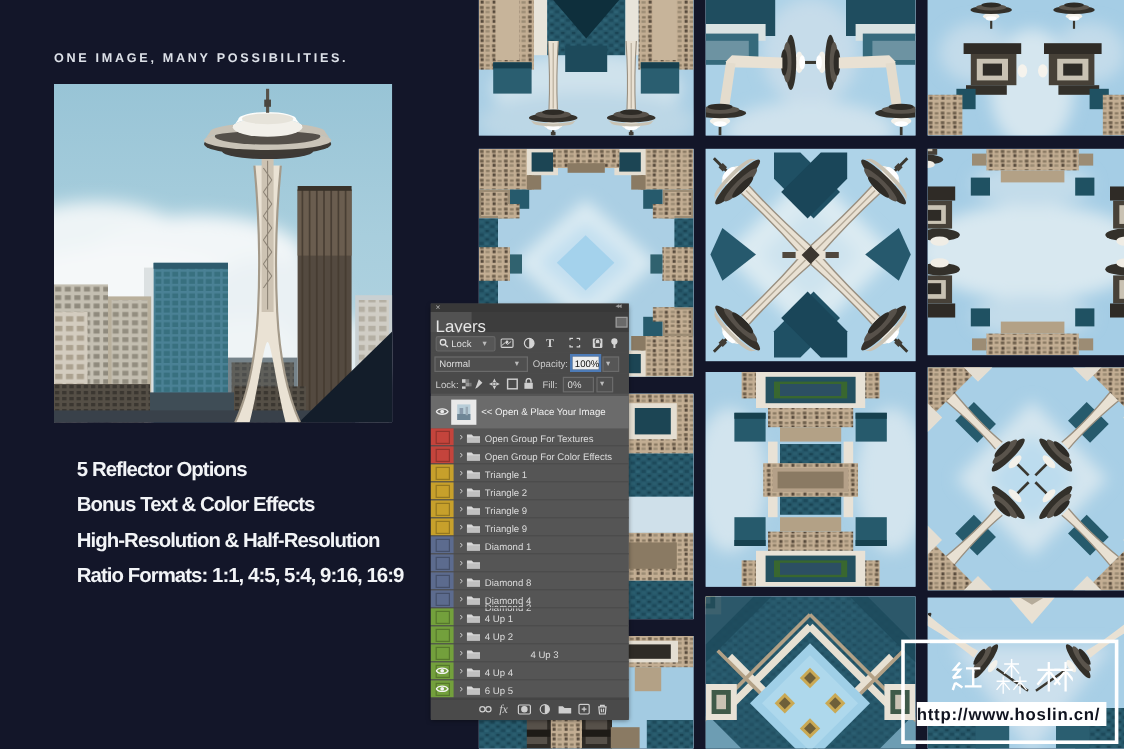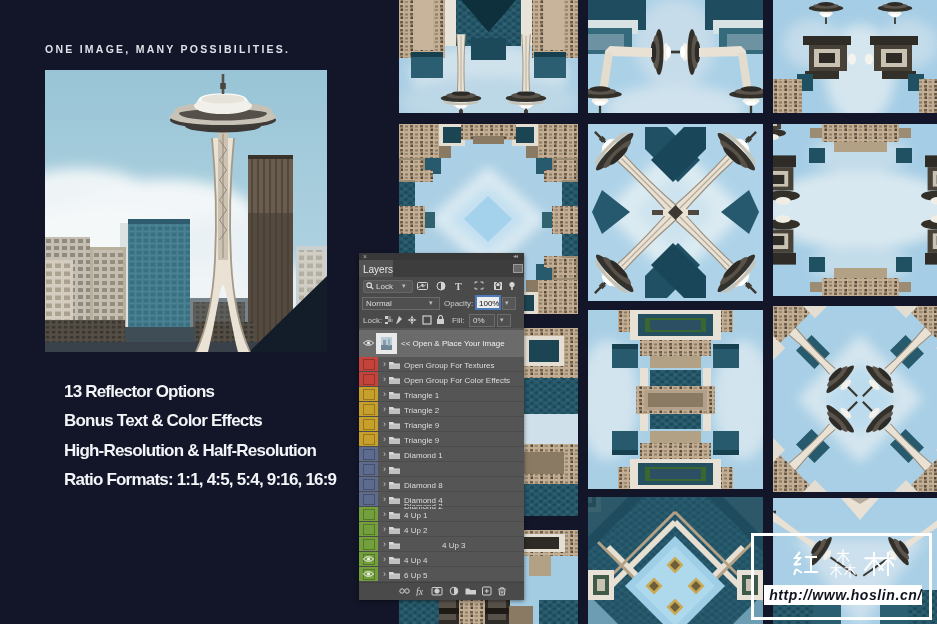--- a/index.html
+++ b/index.html
@@ -160,21 +160,21 @@
     <ellipse cx="178" cy="36" rx="29" ry="8" fill="#f2f0ea"></ellipse>
     <path d="M149 36 A29 8 0 0 1 207 36 L202 29.5 A21.5 5.5 0 0 0 153.5 29.5 Z" fill="#fdfdfb"></path>
     <ellipse cx="178" cy="29" rx="21.5" ry="4.5" fill="#e6e3da"></ellipse>
     <rect x="176.7" y="4" width="2.6" height="20" fill="#575249"></rect>
     <rect x="175.2" y="13" width="5.6" height="6" fill="#4a463f"></rect>
   </g>
 </svg>
 </div>
 
 <div class="abs features">
-  <div>13 Reflector Options</div>
+  <div>5 Reflector Options</div>
   <div>Bonus Text &amp; Color Effects</div>
   <div>High-Resolution &amp; Half-Resolution</div>
   <div>Ratio Formats: 1:1, 4:5, 5:4, 9:16, 16:9</div>
 </div>
 
 <div class="tile" id="r1c1" style="left:399px;top:-76px;width:179px;height:189px;">
 <svg width="179" height="189" viewBox="0 0 179 189">
   <rect width="179" height="189" fill="#a9cee4"></rect>
   <g filter="url(#cb)">
         <ellipse cx="90" cy="150" rx="80" ry="30" fill="#cfe2ec"></ellipse>
@@ -564,21 +564,21 @@
 </div>
 
 <div class="abs" id="panel" style="left:359px;top:253px;width:165px;height:346px;background:#555555;box-shadow:0 2px 4px rgba(0,0,0,0.5);font-family:'Liberation Sans',sans-serif;">
 
   <div class="abs" style="left:0;top:0;width:165px;height:7px;background:#383838;"></div>
   <div class="abs" style="left:4px;top:0px;color:#b5b5b5;font-size:7px;line-height:7px;">×</div>
   <div class="abs" style="left:154px;top:0px;color:#9a9a9a;font-size:6px;line-height:7px;letter-spacing:-1px;">◂◂</div>
 
   <div class="abs" style="left:0;top:7px;width:165px;height:17px;background:#3d3d3d;"></div>
   <div class="abs" style="left:0;top:7px;width:34px;height:17px;background:#525252;"></div>
-  <div class="abs" style="left:4px;top:11px;color:#e6e6e6;font-size:10px;">Layers</div>
+  <div class="abs" style="left:4px;top:11px;color:#e6e6e6;font-size:14px;">Layers</div>
   <div class="abs" style="left:154px;top:11px;width:8px;height:7px;border:1px solid #9a9a9a;background:#6a6a6a;"></div>
 
   <div class="abs" style="left:0;top:24px;width:165px;height:17px;background:#4a4a4a;"></div>
   <div class="abs" style="left:4px;top:27px;width:48px;height:11px;background:#565656;border:1px solid #666;border-radius:2px;"></div>
   <svg class="abs" style="left:7px;top:29px;" width="8" height="8" viewBox="0 0 8 8">
       <circle cx="3.2" cy="3.2" r="2.3" fill="none" stroke="#ddd" stroke-width="1.1"></circle>
       <line x1="5" y1="5" x2="7.2" y2="7.2" stroke="#ddd" stroke-width="1.2"></line>
     </svg>
   <div class="abs" style="left:17px;top:29px;color:#ddd;font-size:8px;">Lock</div>
   <div class="abs" style="left:43px;top:29px;color:#bbb;font-size:7px;">▾</div>
@@ -868,14 +868,14 @@
 
       <g transform="translate(82,15) scale(0.95)">
           <use href="#mu"></use>
         </g>
       <g transform="translate(96,15) scale(0.95)">
           <use href="#mu"></use>
         </g>
     </g>
   </svg>
   <div class="abs" style="left:10px;top:49px;width:158px;height:20px;background:#fff;"></div>
-  <div class="abs" style="left:10px;top:49px;width:158px;height:20px;line-height:20px;text-align:right;color:#10131f;font-size:14px;font-weight:bold;font-style:italic;letter-spacing:0.6px;">http://www.hoslin.cn/</div>
+  <div class="abs" style="left:10px;top:49px;width:172px;height:20px;line-height:20px;text-align:left;color:#10131f;font-size:14px;font-weight:bold;letter-spacing:0.6px;">http://www.hoslin.cn/</div>
 </div>
 
 </body></html>

